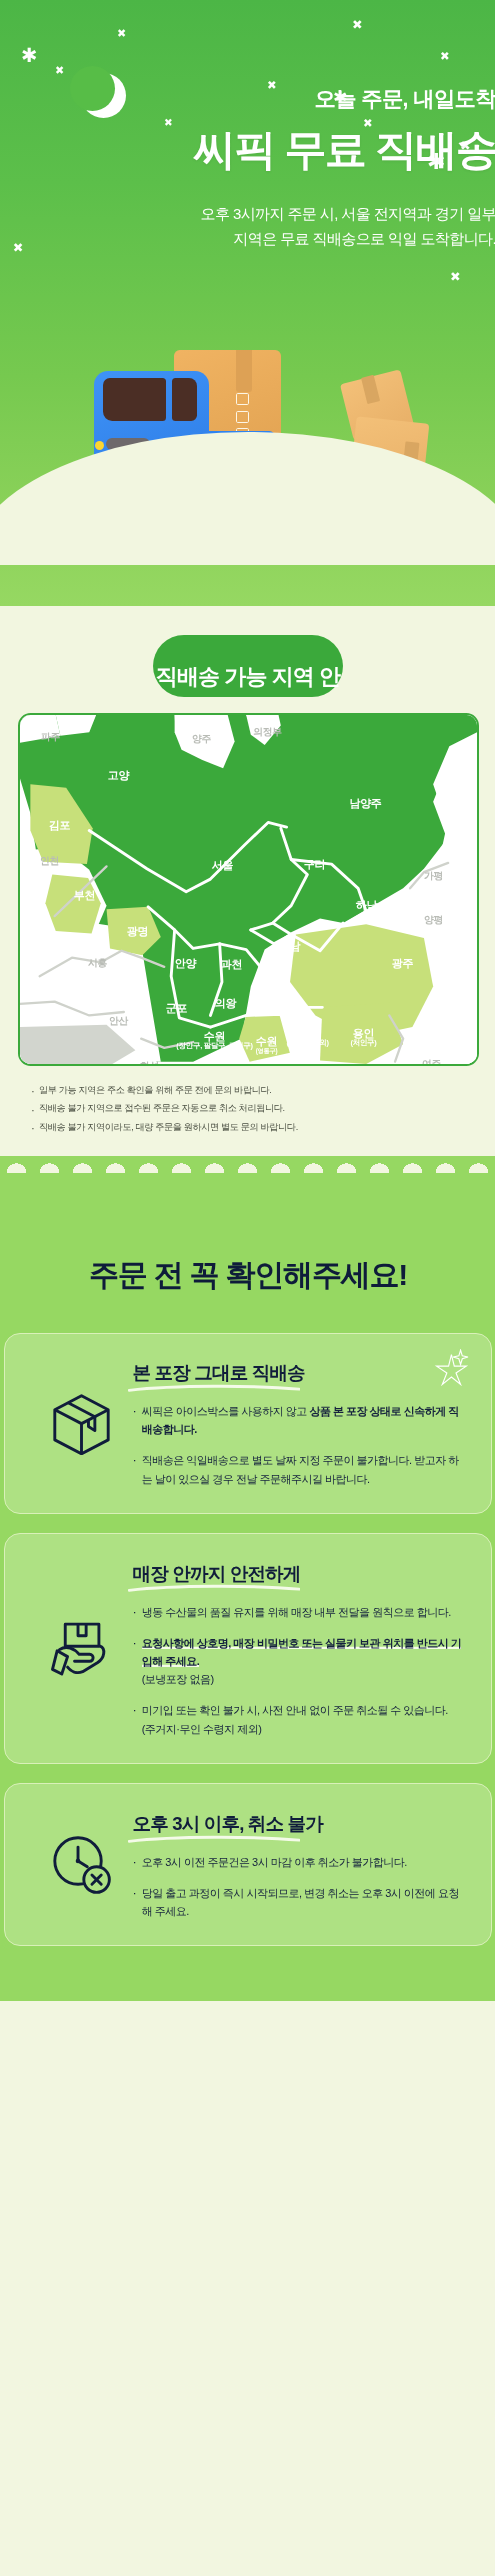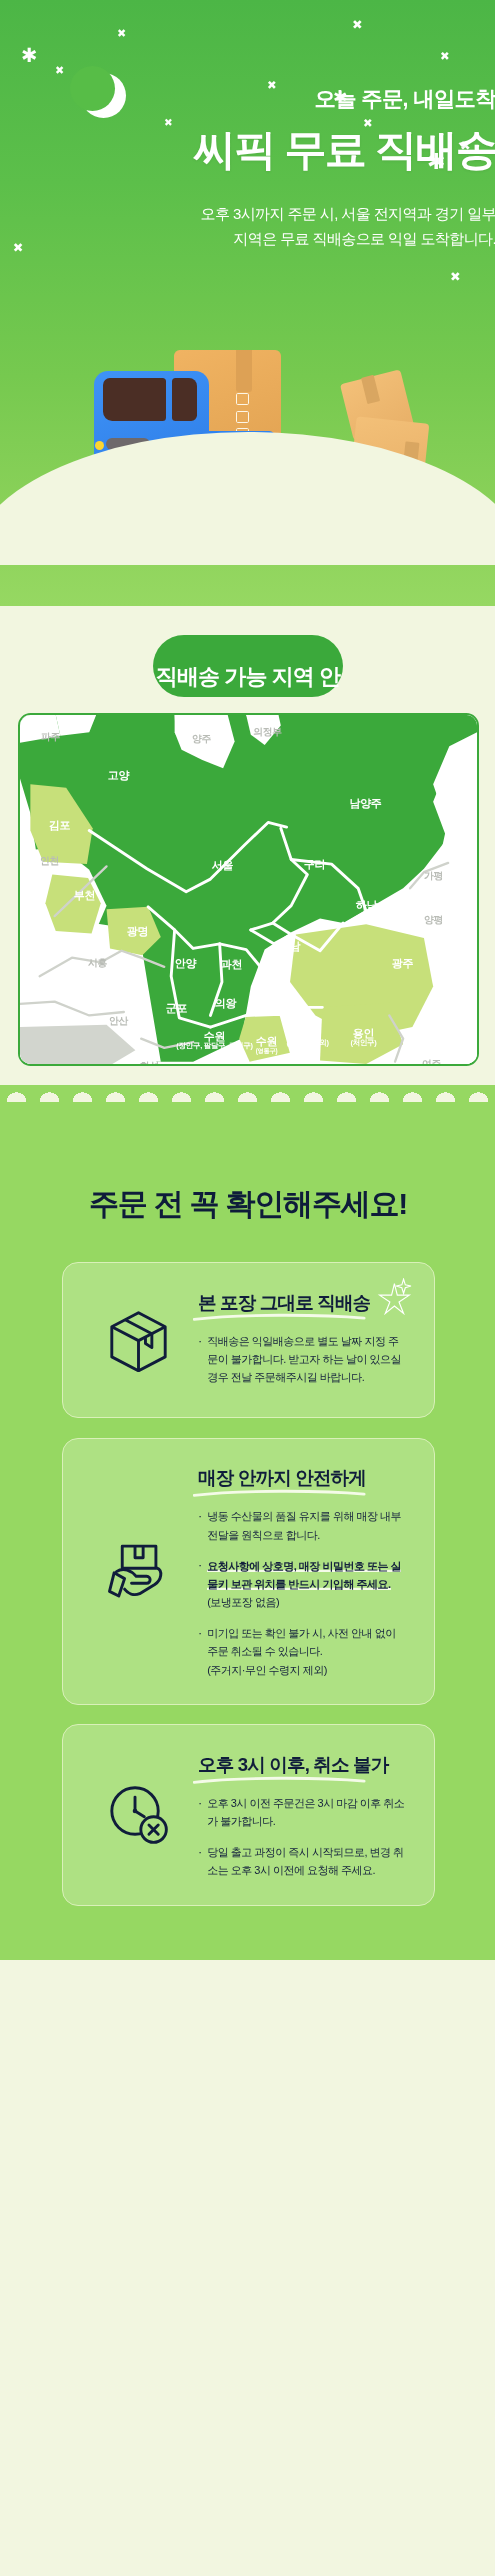--- a/index.html
+++ b/index.html
@@ -161,24 +161,24 @@
 
   
   .check-section{
     background:#96d862;width:496px;padding:0 0 35px;
   }
   .check-title{
     text-align:center;color:#0e1c3a;font-size:30px;font-weight:900;
     letter-spacing:-1.2px;padding:67px 0 37px;
   }
   .card{
-    position:relative;width:373px;margin:0 auto 19.6px;
+    position:relative;width:488px;margin:0 auto 19.6px;
     background:#aee183;border:1.2px solid #d9f0b9;border-radius:16px;
     padding:24px 26.5px 25px;min-height:156px;
-    display:flex;align-items:flex-start;gap:10px;overflow:hidden;
+    display:flex;align-items:flex-start;gap:2px;overflow:hidden;
   }
   .card-icon{
     flex:0 0 99px;display:flex;align-items:center;justify-content:center;
     align-self:center;
   }
   .card-body{flex:1;padding-top:2.3px;}
   .card-head{
     position:relative;display:inline-block;
     color:#101d3b;font-size:18.5px;font-weight:900;letter-spacing:-0.8px;
     margin-bottom:17.3px;
@@ -350,20 +350,25 @@
       <div class="map-label lbl-out" style="left:248px;top:17.3px;">의정부</div>
       <div class="map-label lbl-out" style="left:30px;top:146px;">인천</div>
       <div class="map-label lbl-out" style="left:414px;top:161px;">가평</div>
       <div class="map-label lbl-out" style="left:414px;top:205px;">양평</div>
       <div class="map-label lbl-out" style="left:78px;top:248px;">시흥</div>
       <div class="map-label lbl-out" style="left:99px;top:306px;">안산</div>
       <div class="map-label lbl-out" style="left:130px;top:351px;">화성</div>
       <div class="map-label lbl-out" style="left:412px;top:349px;">여주</div>
     </div>
 
+    <div class="notes">
+      <div class="note">일부 가능 지역은 주소 확인을 위해 주문 전에 문의 바랍니다.</div>
+      <div class="note">직배송 불가 지역으로 접수된 주문은 자동으로 취소 처리됩니다.</div>
+      <div class="note">직배송 불가 지역이라도, 대량 주문을 원하시면 별도 문의 바랍니다.</div>
+    </div>
   </section>
 
   <div class="scallop">
     <div class="scallop-top"></div>
   </div>
 
   <section class="check-section">
     <h2 class="check-title">주문 전 꼭 확인해주세요!</h2>
 
     <div class="card">
@@ -378,20 +383,21 @@
           <path d="M56 58 L56 110" fill="none" stroke="#101d3b" stroke-width="5"></path>
           <path d="M33 22 L79 46 L79 70 L68 63 L68 52" fill="none" stroke="#101d3b" stroke-width="5" stroke-linejoin="round"></path>
         </svg>
       </div>
       <div class="card-body">
         <div class="card-head">본 포장 그대로 직배송
           <svg class="underline-swish" viewBox="0 0 300 16" preserveAspectRatio="none">
             <path d="M2 11 C80 2, 220 2, 298 9" stroke="#f4fbe8" stroke-width="5" fill="none" stroke-linecap="round"></path>
           </svg>
         </div>
+        <div class="bullet"><span>씨픽은 아이스박스를 사용하지 않고 </span><b>상품 본 포장 상태로 신속하게 직배송합니다.</b></div>
         <div class="bullet">직배송은 익일배송으로 별도 날짜 지정 주문이 불가합니다. 받고자 하는 날이 있으실 경우 전날 주문해주시길 바랍니다.</div>
       </div>
     </div>
 
     <div class="card">
       <div class="card-icon">
         <svg width="65" height="65" viewBox="0 0 112 112">
           <path d="M28 14 L86 14 L86 52 L28 52 Z" fill="none" stroke="#101d3b" stroke-width="5" stroke-linejoin="round"></path>
           <path d="M50 14 L50 34 L64 34 L64 14" fill="none" stroke="#101d3b" stroke-width="5" stroke-linejoin="round"></path>
           <path d="M18 58 C30 50, 44 56, 52 66 L70 66 C78 66, 78 78, 70 78 L44 78" fill="none" stroke="#101d3b" stroke-width="5" stroke-linecap="round" stroke-linejoin="round"></path>

